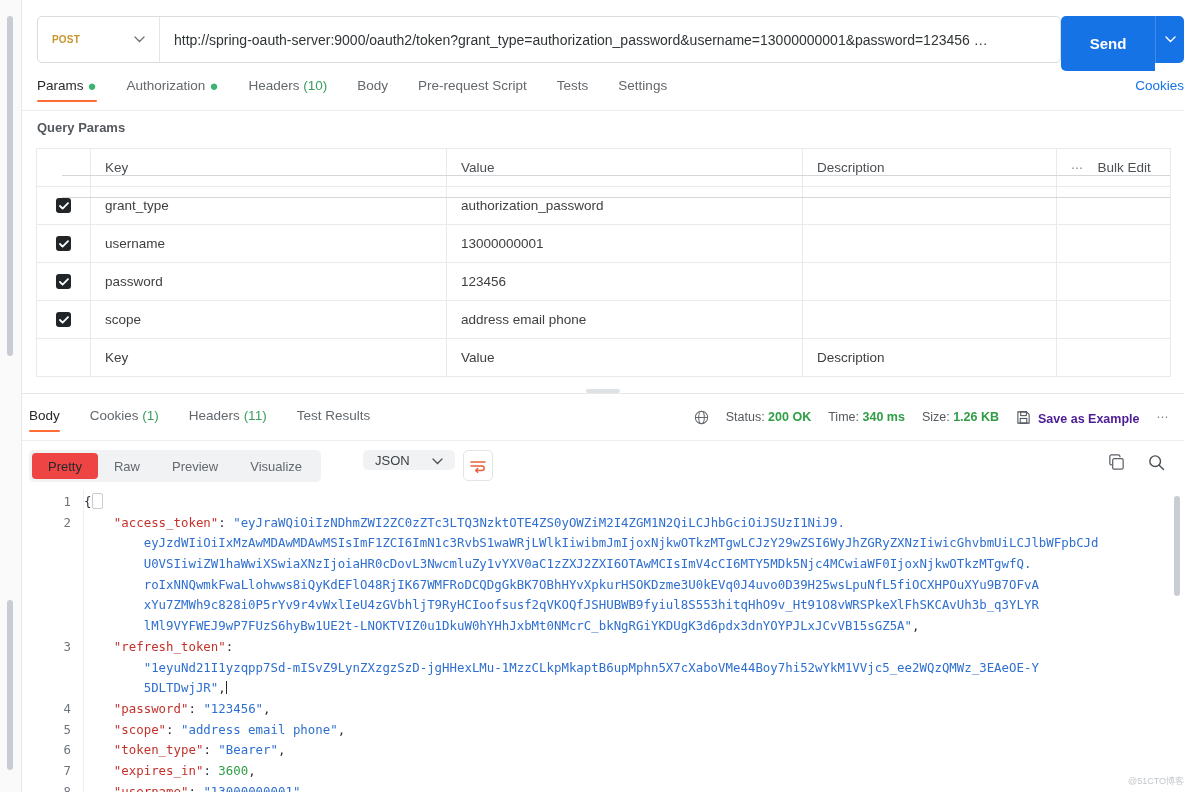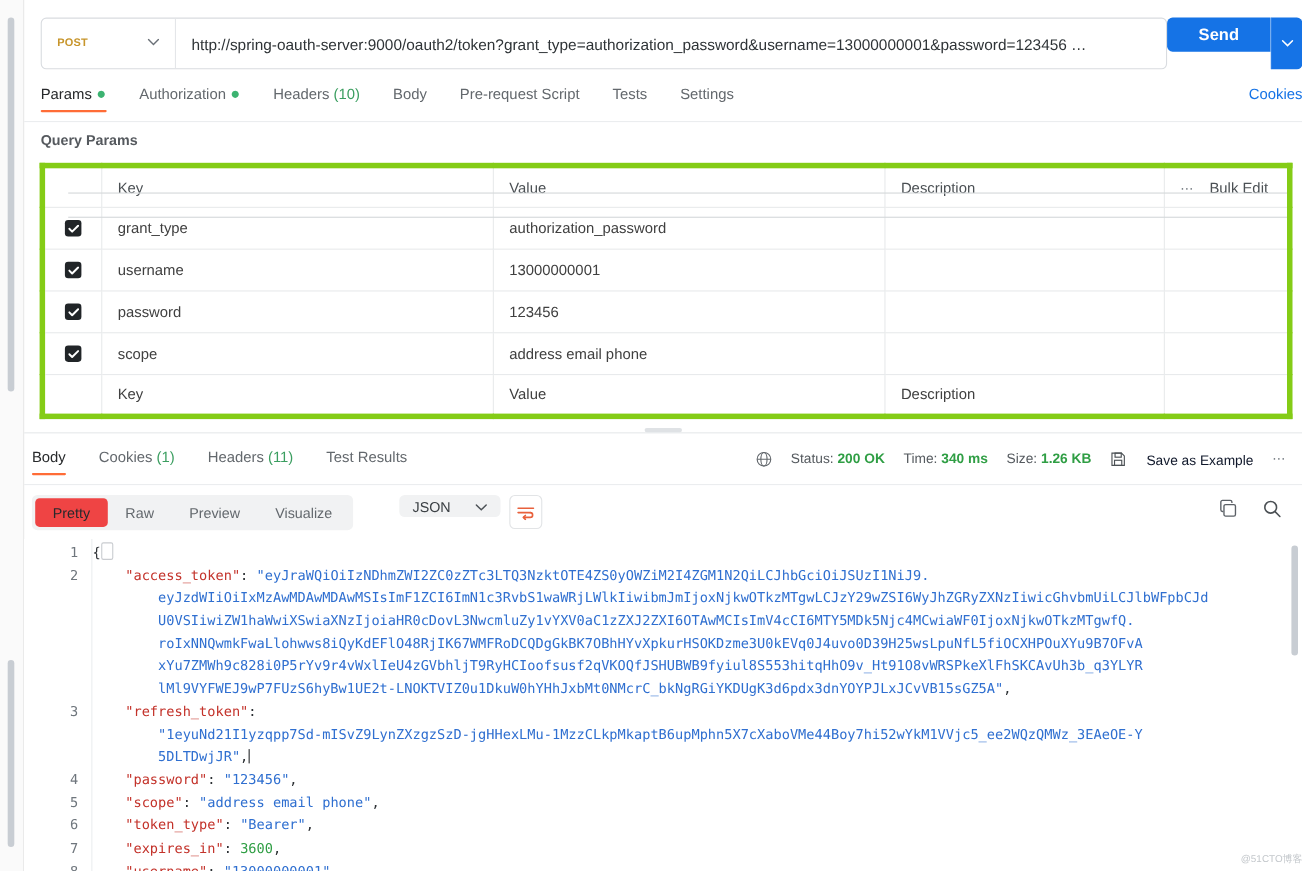--- a/index.html
+++ b/index.html
@@ -36,21 +36,21 @@
     width: 122px; display: flex; align-items: center; justify-content: space-between;
     padding: 0 14px 0 14px; border-right: 1px solid #e4e6e9;
   }
   .method-label { color: #c7952b; font-size: 10px; font-weight: bold; letter-spacing: .2px; }
   .chev { color: #6b7178; font-size: 11px; line-height: 1; }
   .url-box {
     flex: 1; display: flex; align-items: center; padding: 0 14px;
     font-size: 14px; color: #2f3437; white-space: nowrap; overflow: hidden;
   }
   .send-btn {
-    position: absolute; left: 1061px; top: 16px; width: 94px; height: 31px;
+    position: absolute; left: 1061px; top: 16px; width: 94px; height: 55px;
     background: #1573e6; color: #fff; border-radius: 5px 0 0 5px;
     display: flex; align-items: center; justify-content: center;
     font-size: 15px; font-weight: bold; cursor: pointer;
   }
   .send-caret {
     position: absolute; left: 1155px; top: 16px; width: 29px; height: 47px;
     background: #1573e6; color: #fff; border-radius: 0 5px 5px 0;
     display: flex; align-items: center; justify-content: center;
     border-left: 1px solid #3d8bec; cursor: pointer; font-size: 11px;
   }
@@ -77,21 +77,21 @@
   .tabs-underline {
     position: absolute; left: 22px; top: 110px; width: 1162px; height: 1px; background: #ebedef;
   }
 
   
   .qp-title {
     position: absolute; left: 37px; top: 120px; font-size: 13px; color: #55595e; font-weight: bold;
   }
   .params-table {
     position: absolute; left: 36px; top: 148px; width: 1134px;
-    border: 5px solid #84cc16; border-collapse: collapse; table-layout: fixed;
+    border: 1px solid #84cc16; border-collapse: collapse; table-layout: fixed;
     background: #fff;
   }
   .params-table th, .params-table td {
     border: 1px solid #e8eaec; height: 38px; padding: 0 14px;
     font-size: 13.5px; color: #404040; text-align: left; font-weight: normal;
     overflow: hidden; white-space: nowrap;
   }
   .params-table th { color: #4b5054; font-size: 13.5px; }
   .col-chk { width: 54px; }
   .col-key { width: 356px; }
@@ -121,21 +121,21 @@
   
   .resp-tabs {
     position: absolute; left: 29px; top: 408px; display: flex; align-items: flex-start;
   }
   .resp-meta {
     position: absolute; right: 14px; top: 410px; display: flex; align-items: flex-start; gap: 17px;
     font-size: 12.5px; color: #555a5f; white-space: nowrap;
   }
   .meta-ok { color: #2f9e44; font-weight: bold; }
   .globe { color: #63686d; }
-  .save-ex { display: flex; align-items: center; gap: 18px; cursor: pointer; color: #0f172a; }
+  .save-ex { display: flex; align-items: center; gap: 7px; cursor: pointer; color: #4c1d95; font-weight: bold; }
   .resp-tabs-underline {
     position: absolute; left: 22px; top: 440px; width: 1162px; height: 1px; background: #ebedef;
   }
 
   
   .seg {
     position: absolute; left: 29px; top: 450px; height: 32px;
     background: #f1f2f3; border-radius: 5px; display: flex; align-items: center; padding: 3px;
   }
   .seg-item {

